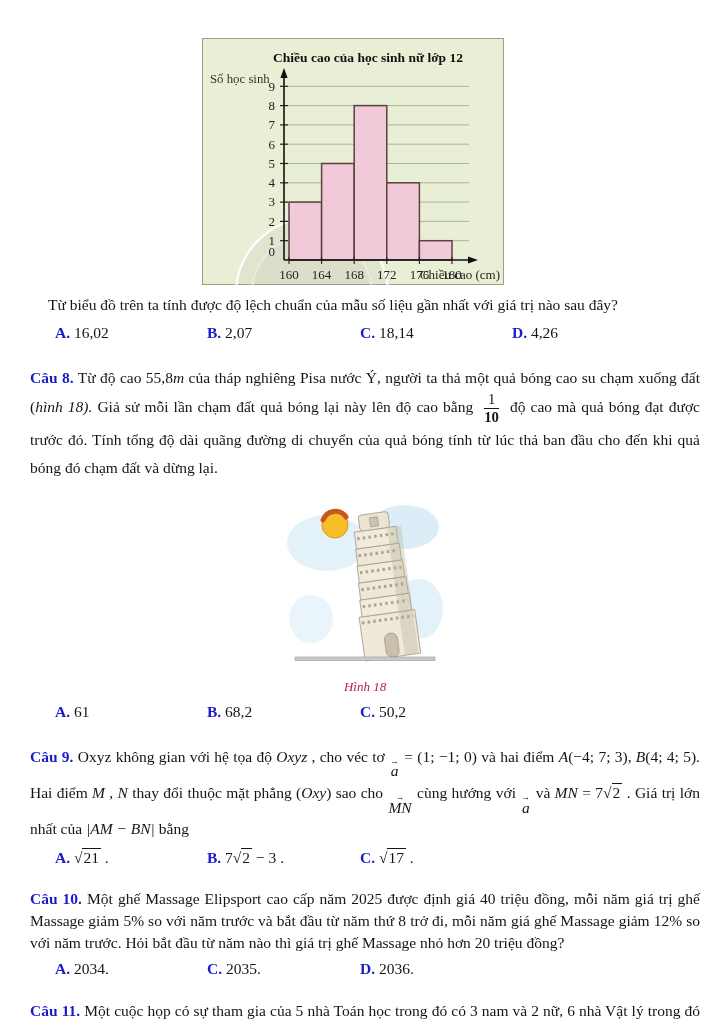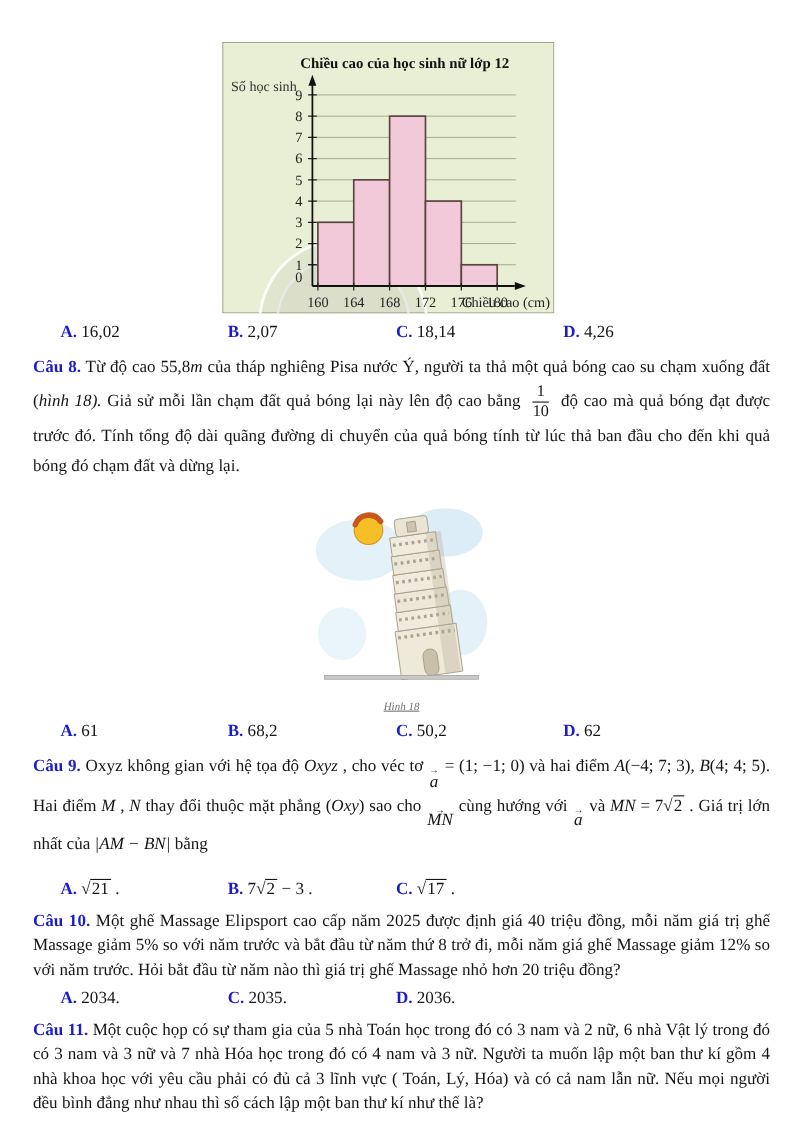--- a/index.html
+++ b/index.html
@@ -9,49 +9,49 @@
     color:#151515;font-size:15.5px;overflow:hidden;
   }
   .page{padding:0 25px 0 30px;position:relative;}
 
   
   .chart-wrap{width:326px;margin:38px auto 0 auto;}
 
   
   p{margin:0;text-align:justify;line-height:1.45;}
   .intro-q{margin-top:9px;text-indent:18px;}
-  .q-para{margin-top:7px;}
+  .q-para{margin-top:19px;}
   .lh-tall{line-height:1.78;}
   .lh-med{line-height:1.42;}
   .qlabel{color:#1a1ccc;font-weight:bold;}
   .it{font-style:italic;}
 
   
   .answers{display:grid;grid-template-columns:152px 153px 152px auto;
            padding-left:25px;margin-top:5px;line-height:1.5;}
   .answers .opt{white-space:nowrap;}
 
   
   .frac{display:inline-flex;flex-direction:column;align-items:center;
         vertical-align:middle;line-height:1.15;font-size:0.95em;margin:0 2px;}
   .frac .num{border-bottom:1.2px solid #151515;padding:0 4px;}
-  .frac .den{padding:0 4px;}
+  .frac .den{padding:0 4px;font-weight:bold;}
   .sqrt{white-space:nowrap;}
   .sqrt .rad{font-style:normal;}
   .sqrt .bod{border-top:1.3px solid #151515;padding:0 2px 0 1px;font-style:italic;}
   .sqrt .bod.upright{font-style:normal;}
   .vec{display:inline-flex;flex-direction:column;align-items:center;
        vertical-align:-2px;line-height:1;margin:0 1px;}
   .vec .arr{font-size:0.58em;line-height:0.55;}
   .vec .vb{font-style:italic;}
 
   
   figure.pisa{margin:10px auto 0 auto;width:170px;text-align:center;}
   figure.pisa figcaption{
-    font-style:italic;color:#737373;font-size:10px;margin-top:2px;text-decoration:underline;}
+    font-style:italic;color:#be185d;font-size:13px;margin-top:2px;}
 </style>
 </head>
 <body>
 
 <div class="page">
 
   <div class="chart-wrap">
     <div id="histogram">
         <svg width="302" height="247" viewBox="0 0 302 247" xmlns="http://www.w3.org/2000/svg" style="display:block">
           <rect x="0.5" y="0.5" width="301" height="246" fill="#e9efd4" stroke="#96a186" stroke-width="1"></rect>
@@ -106,20 +106,21 @@
           <text x="184.8" y="241" text-anchor="middle" font-size="13" fill="#222">172</text>
           <line x1="217.4" y1="219" x2="217.4" y2="226" stroke="#222" stroke-width="1.1"></line>
           <text x="217.4" y="241" text-anchor="middle" font-size="13" fill="#222">176</text>
           <line x1="250.0" y1="219" x2="250.0" y2="226" stroke="#222" stroke-width="1.1"></line>
           <text x="250.0" y="241" text-anchor="middle" font-size="13" fill="#222">180</text>
           <text x="298" y="241" text-anchor="end" font-size="13" fill="#222">Chiều cao (cm)</text>
         </svg>
       </div>
   </div>
 
+  <p class="intro-q"><span>Từ biểu đồ trên ta tính được độ lệch chuẩn của mẫu số liệu gần nhất với giá trị nào sau đây?</span></p>
   <div class="answers">
     <span class="opt"><span class="qlabel">A.</span><span> 16,02</span></span>
     <span class="opt"><span class="qlabel">B.</span><span> 2,07</span></span>
     <span class="opt"><span class="qlabel">C.</span><span> 18,14</span></span>
     <span class="opt"><span class="qlabel">D.</span><span> 4,26</span></span>
   </div>
 
   <p class="q-para lh-tall"><span class="qlabel">Câu 8.</span><span> Từ độ cao </span><span>55,8</span><span class="it">m</span><span> của tháp nghiêng Pisa nước Ý, người ta thả một quả bóng cao su chạm xuống đất (</span><span class="it">hình 18).</span><span> Giả sử mỗi lần chạm đất quả bóng lại này lên độ cao bằng </span><span class="frac">
         <span class="num">1</span>
         <span class="den">10</span>
@@ -157,34 +158,33 @@
       </g>
       <rect x="10" y="166" width="140" height="3.5" fill="#c9c9c9" stroke="#9a9a9a" stroke-width="0.6"></rect>
     </svg>
     <figcaption>Hình 18</figcaption>
   </figure>
 
   <div class="answers">
     <span class="opt"><span class="qlabel">A.</span><span> 61</span></span>
     <span class="opt"><span class="qlabel">B.</span><span> 68,2</span></span>
     <span class="opt"><span class="qlabel">C.</span><span> 50,2</span></span>
-    <span class="opt"><span class="qlabel">D.</span><span> 62</span></span>
   </div>
 
   <p class="q-para lh-tall" style="line-height:1.85"><span class="qlabel">Câu 9.</span><span> Oxyz không gian với hệ tọa độ </span><span class="it">Oxyz</span><span> , cho véc tơ </span><span class="vec">
         <span class="arr">→</span>
         <span class="vb">a</span>
       </span><span> = (1; −1; 0) và hai điểm </span><span class="it">A</span><span>(−4; 7; 3), </span><span class="it">B</span><span>(4; 4; 5). Hai điểm </span><span class="it">M , N</span><span> thay đổi thuộc mặt phẳng (</span><span class="it">Oxy</span><span>) sao cho </span><span class="vec">
         <span class="arr">→</span>
         <span class="vb">MN</span>
       </span><span> cùng hướng với </span><span class="vec">
         <span class="arr">→</span>
         <span class="vb">a</span>
       </span><span> và </span><span class="it">MN</span><span> = 7</span><span class="sqrt"><span class="rad">√</span><span class="bod upright">2</span></span><span> . Giá trị lớn nhất của </span><span class="it">|AM − BN|</span><span> bằng</span></p>
-  <div class="answers" style="margin-top:14px">
+  <div class="answers" style="margin-top:2px">
     <span class="opt"><span class="qlabel">A.</span><span> </span><span class="sqrt"><span class="rad">√</span><span class="bod upright">21</span></span><span> .</span></span>
     <span class="opt"><span class="qlabel">B.</span><span> 7</span><span class="sqrt"><span class="rad">√</span><span class="bod upright">2</span></span><span> − 3 .</span></span>
     <span class="opt"><span class="qlabel">C.</span><span> </span><span class="sqrt"><span class="rad">√</span><span class="bod upright">17</span></span><span> .</span></span>
   </div>
 
   <p class="q-para lh-med"><span class="qlabel">Câu 10.</span><span> Một ghế Massage Elipsport cao cấp năm 2025 được định giá 40 triệu đồng, mỗi năm giá trị ghế Massage giảm 5% so với năm trước và bắt đầu từ năm thứ 8 trở đi, mỗi năm giá ghế Massage giảm 12% so với năm trước. Hỏi bắt đầu từ năm nào thì giá trị ghế Massage nhỏ hơn 20 triệu đồng?</span></p>
   <div class="answers" style="margin-top:3px">
     <span class="opt"><span class="qlabel">A.</span><span> 2034.</span></span>
     <span class="opt"><span class="qlabel">C.</span><span> 2035.</span></span>
     <span class="opt"><span class="qlabel">D.</span><span> 2036.</span></span>

